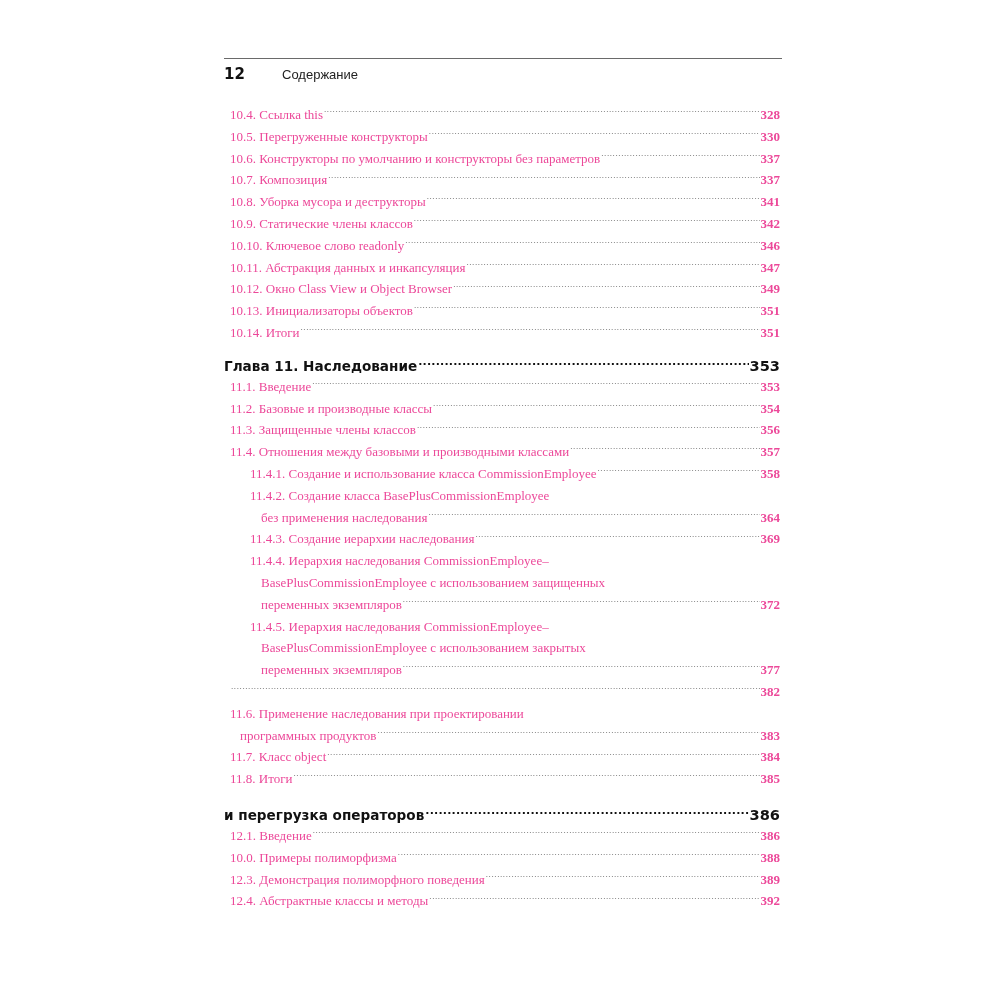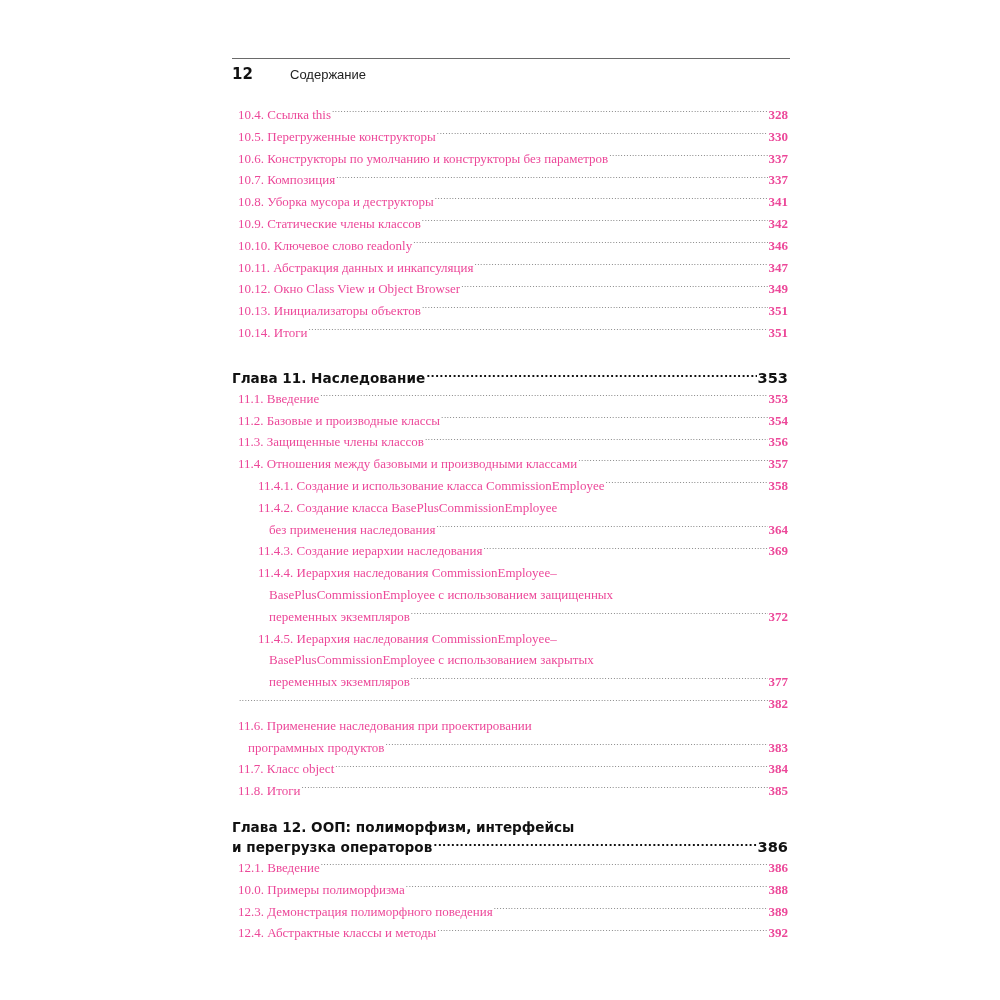--- a/index.html
+++ b/index.html
@@ -9,21 +9,21 @@
     }
     body {
       width: 1000px;
       height: 1000px;
       position: relative;
       overflow: hidden;
       color: #1e1e1e;
     }
     .page {
       position: absolute;
-      left: 232px;
+      left: 224px;
       top: 58px;
       width: 556px;
     }
     .header-rule {
       height: 0;
       border-top: 1.5px solid #6a6a6a;
       width: 558px;
       margin-left: 0;
     }
     .header {
@@ -94,21 +94,21 @@
       margin-left: -6px;
     }
     .chapter .leader::after {
       font-size: 11px;
       letter-spacing: 0.2px;
       color: #111;
       font-weight: bold;
       bottom: -1px;
     }
     .chapter .pg { font-size: 14.6px; }
-    .gap-before { margin-top: 24px; }
+    .gap-before { margin-top: 12px; }
     .gap-before-lg { margin-top: 15px; }
   </style>
 </head>
 <body>
 
 <div class="page">
   <div class="header-rule"></div>
   <div class="header">
     <span class="page-num">12</span>
     <span class="running-title">Содержание</span>
@@ -316,23 +316,20 @@
     <div class="row">
       <div class="line">
         <span class="text">11.8. Итоги</span>
         <span class="leader"></span>
         <span class="pg">385</span>
       </div>
     </div>
 
     <div class="row chapter gap-before-lg">
       <div class="line">
-        <span class="text">Глава 12. ООП: полиморфизм, интерфейсы</span>
-      </div>
-      <div class="line">
         <span class="text">и перегрузка операторов</span>
         <span class="leader"></span>
         <span class="pg">386</span>
       </div>
     </div>
 
     <div class="row">
       <div class="line">
         <span class="text">12.1. Введение</span>
         <span class="leader"></span>

